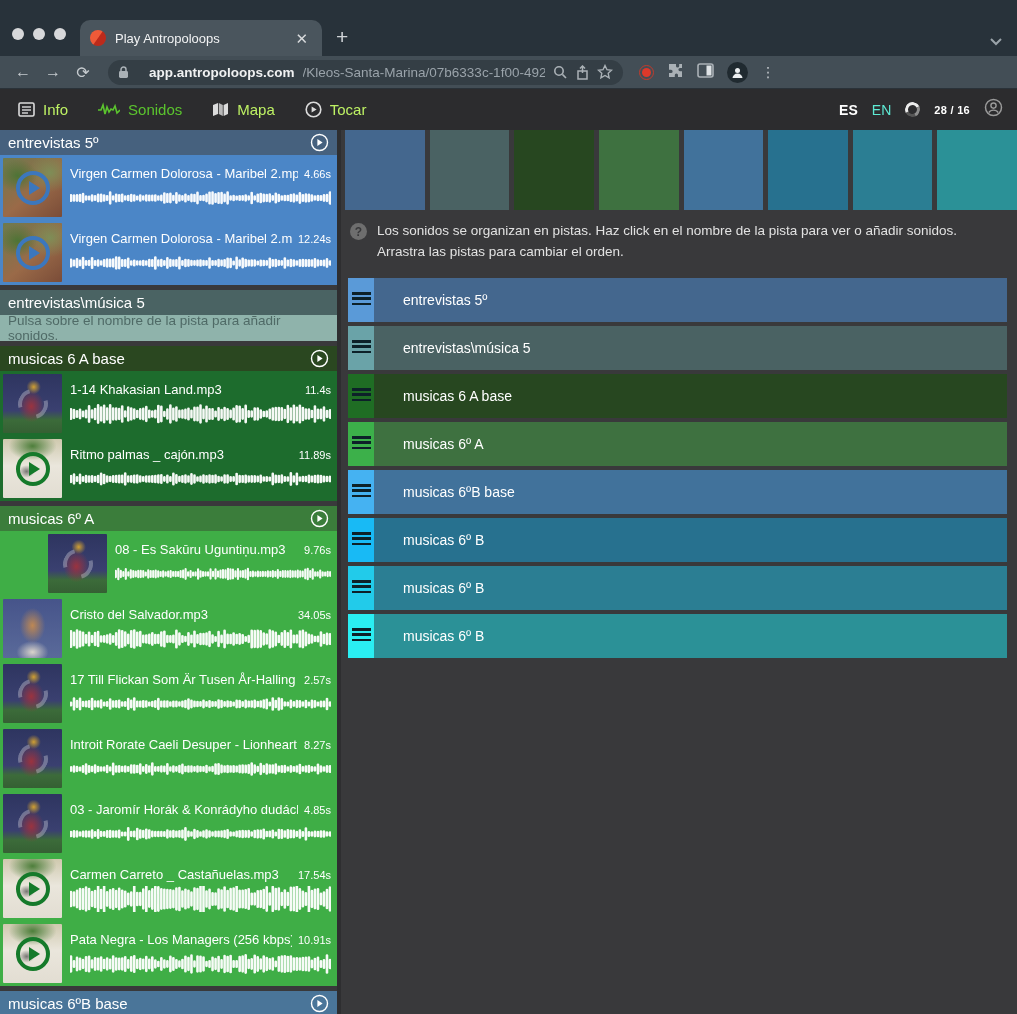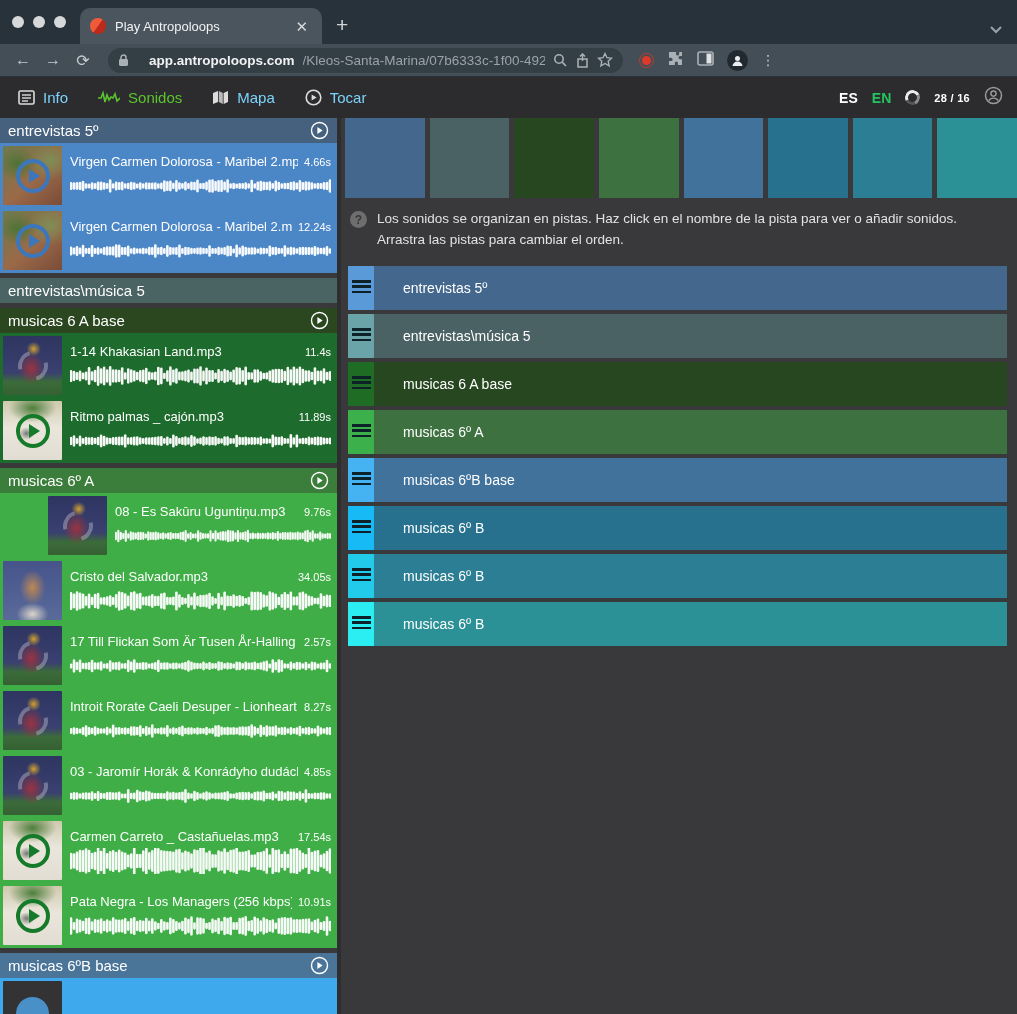--- a/index.html
+++ b/index.html
@@ -1,20 +1,20 @@
 <!DOCTYPE html>
 <html><head>
 <meta charset="utf-8">
 <style>
   * { margin:0; padding:0; box-sizing:border-box; }
   html,body { width:1017px; height:1014px; overflow:hidden; background:#39393b;
     font-family:"Liberation Sans", sans-serif; -webkit-font-smoothing:antialiased; }
 
   
-  .tabstrip { height:44px; background:#28323a; display:flex; align-items:flex-end; position:relative; }
+  .tabstrip { height:56px; background:#28323a; display:flex; align-items:flex-end; position:relative; }
   .traffic { display:flex; gap:9px; align-items:center; height:44px; padding:0 14px 0 12px; }
   .tl-dot { width:12px; height:12px; border-radius:50%; background:#d7d8da; }
   .tab { width:242px; height:36px; background:#4a555d; border-radius:10px 10px 0 0;
     display:flex; align-items:center; padding:0 10px; gap:9px; }
   .favicon { width:16px; height:16px; border-radius:50%;
     background:linear-gradient(125deg,#ef5a38 48%,#bc2a1b 52%); flex:none; }
   .tab-title { color:#f2f3f4; font-size:13px; flex:1; white-space:nowrap; overflow:hidden; }
   .tab-close { color:#d8dadc; font-size:15px; line-height:1; padding:2px 4px; }
   .newtab { color:#cfd3d6; font-size:21px; font-weight:300; margin:0 0 7px 14px; }
   .tab-chevron { position:absolute; right:14px; bottom:10px; width:14px; height:9px; }
@@ -50,26 +50,26 @@
   .crumb::before { content:""; position:absolute; left:58%; top:-8px; width:2px; height:60px;
     background:#e3d23a; transform:rotate(24deg); opacity:.9; }
   .crumb::after { content:""; position:absolute; left:83%; top:30px; width:8px; height:8px;
     border-radius:50%; background:#1d8f7a; border:2px solid #e8e8e8; }
   .crumb span { position:relative; z-index:2; color:#fff; font-size:14.5px; font-weight:700;
     white-space:nowrap; text-shadow:0 1px 3px rgba(0,0,0,.75); }
   .crumb .sep { font-weight:400; color:#f0f0f0; }
   .crumb .chev { font-weight:400; font-size:16px; }
 
   .appnav { flex:1; display:flex; align-items:center; padding:0 14px 0 18px; gap:30px; }
-  .nav-item { display:flex; align-items:center; gap:8px; color:#7dd3fc; font-size:15px; }
+  .nav-item { display:flex; align-items:center; gap:8px; color:#bef264; font-size:15px; }
   .nav-item.active { color:#5bc42e; }
   .nav-item svg { display:block; }
   .appnav-right { margin-left:auto; display:flex; align-items:center; gap:14px; }
   .lang-on { color:#fff; font-size:14px; font-weight:600; }
-  .lang-off { color:#22c55e; font-size:14px; font-weight:700; }
+  .lang-off { color:#5eead4; font-size:14px; font-weight:400; }
   .spinner { width:15px; height:15px; border-radius:50%;
     border:3px solid #ececec; border-bottom-color:#565656; border-right-color:#8d8d8d;
     transform:rotate(20deg); }
   .counter { color:#fff; font-size:11px; font-weight:700; letter-spacing:.3px; }
 
   
   .content { height:896px; display:flex; }
   .sidebar { width:341px; flex:none; background:#39393b; border-right:4px solid #2e2e30;
     overflow:hidden; }
   .section { margin-bottom:5px; }
@@ -309,20 +309,21 @@
                 <path d="M1 10.974791503092273L1 19.025208496907727M4 12.171889834897593L4 17.82811016510241M7 10.44927991698496L7 19.55072008301504M10 12.297981564560905L10 17.702018435439093M13 9.177156291669235L13 20.822843708330765M16 12.860203731479123L16 17.139796268520875M19 12.587947289971634L19 17.412052710028366M22 9.285525243962184L22 20.714474756037816M25 12.836126931896434L25 17.163873068103566M28 11.877174623357131L28 18.12282537664287M31 13.130450090719387L31 16.869549909280614M34 11.634500843891875L34 18.365499156108125M37 10.852934426581488L37 19.147065573418512M40 11.223420110018925L40 18.776579889981075M43 10.82686575758271L43 19.17313424241729M46 8.631823571259156L46 21.368176428740846M49 8.943201868375763L49 21.056798131624237M52 11.594320974545553L52 18.405679025454447M55 11.604749756259844L55 18.395250243740158M58 9.92069525406696L58 20.07930474593304M61 13.097491314774379L61 16.90250868522562M64 12.212443058611825L64 17.787556941388175M67 13.148432454792783L67 16.851567545207217M70 13.101776216411963L70 16.898223783588037M73 12.479350663116202L73 17.5206493368838M76 13.097459137486293L76 16.902540862513707M79 11.515815998567268L79 18.48418400143273M82 11.671857153484599L82 18.3281428465154M85 8.460860525583849L85 21.539139474416153M88 11.973570795031264L88 18.026429204968736M91 11.492671185312792L91 18.507328814687206M94 12.800031006569043L94 17.199968993430957M97 9.395681104203685L97 20.604318895796315M100 11.414430298702792L100 18.58556970129721M103 12.084434340102598L103 17.915565659897403M106 11.641364838043227L106 18.358635161956773M109 8.729599065845832L109 21.270400934154168M112 12.82556247455068L112 17.17443752544932M115 11.345504190353676L115 18.654495809646324M118 11.788071706378833L118 18.211928293621167M121 12.648574417224154L121 17.351425582775846M124 12.864286582218483L124 17.135713417781517M127 12.34603874082677L127 17.65396125917323M130 11.858182541141286L130 18.141817458858714M133 12.664287379896269L133 17.33571262010373M136 12.697138189943507L136 17.30286181005649M139 9.576252148626372L139 20.423747851373626M142 12.721718017989769L142 17.27828198201023M145 12.837185265263543L145 17.162814734736457M148 11.494791049556806L148 18.505208950443194M151 12.288211598200723L151 17.711788401799275M154 11.564360433677212L154 18.435639566322788M157 9.837029349571093L157 20.162970650428907M160 10.264478971483186L160 19.735521028516814M163 13.275134176341817L163 16.724865823658185M166 8.888625581050292L166 21.11137441894971M169 12.04094174890779L169 17.95905825109221M172 9.8199176997412L172 20.1800823002588M175 11.388183747185394L175 18.611816252814606M178 12.15253462404944L178 17.84746537595056M181 11.968952294206247L181 18.031047705793753M184 12.088726786943152L184 17.911273213056848M187 13.290767827210948L187 16.70923217278905M190 12.145785972708836L190 17.854214027291164M193 12.457045406242832L193 17.542954593757166M196 12.9573514692951L196 17.042648530704902M199 9.85033446024172L199 20.14966553975828M202 11.80342715815641L202 18.19657284184359M205 11.267706970637665L205 18.732293029362335M208 12.653484541596844L208 17.346515458403154M211 12.967669092444703L211 17.0323309075553M214 9.657026707613841L214 20.34297329238616M217 12.237971212854609L217 17.76202878714539M220 11.265988232241943L220 18.734011767758055M223 11.843691447330638L223 18.156308552669362M226 13.123346019396559L226 16.876653980603443M229 11.664967573201285L229 18.335032426798715M232 11.4023160782177L232 18.5976839217823M235 11.583752400754019L235 18.41624759924598M238 11.630511237913742L238 18.369488762086256M241 11.828967581829056L241 18.171032418170945M244 10.483434800105169L244 19.51656519989483M247 12.039430855913087L247 17.96056914408691M250 12.581685128668322L250 17.418314871331678M253 12.253931733733044L253 17.746068266266956M256 10.576246177079156L256 19.423753822920844M259 13.187830618349835L259 16.812169381650165" stroke="#fff" stroke-width="2.6" stroke-linecap="round" opacity="0.96"></path>
               </svg>
             </div>
           </div>
         </div>
         <div class="section">
           <div class="section-header" style="background: rgb(74, 99, 99);">
             <span>entrevistas\música 5</span>
             <span class="sp"></span>
           </div>
+          <div class="hint" style="background: rgb(143, 179, 171); color: rgb(79, 106, 102);">Pulsa sobre el nombre de la pista para añadir sonidos.</div>
         </div>
         <div class="section">
           <div class="section-header" style="background: rgb(42, 71, 32);">
             <span>musicas 6 A base</span>
             <span class="sp"></span>
             <span style="display: flex;">
               <svg width="19" height="19" viewBox="0 0 19 19">
                 <circle cx="9.5" cy="9.5" r="8" fill="none" stroke="#fff" stroke-width="1.4"></circle>
                 <path d="M7.4 6 L12.6 9.5 L7.4 13 z" fill="#fff"></path>
               </svg>

